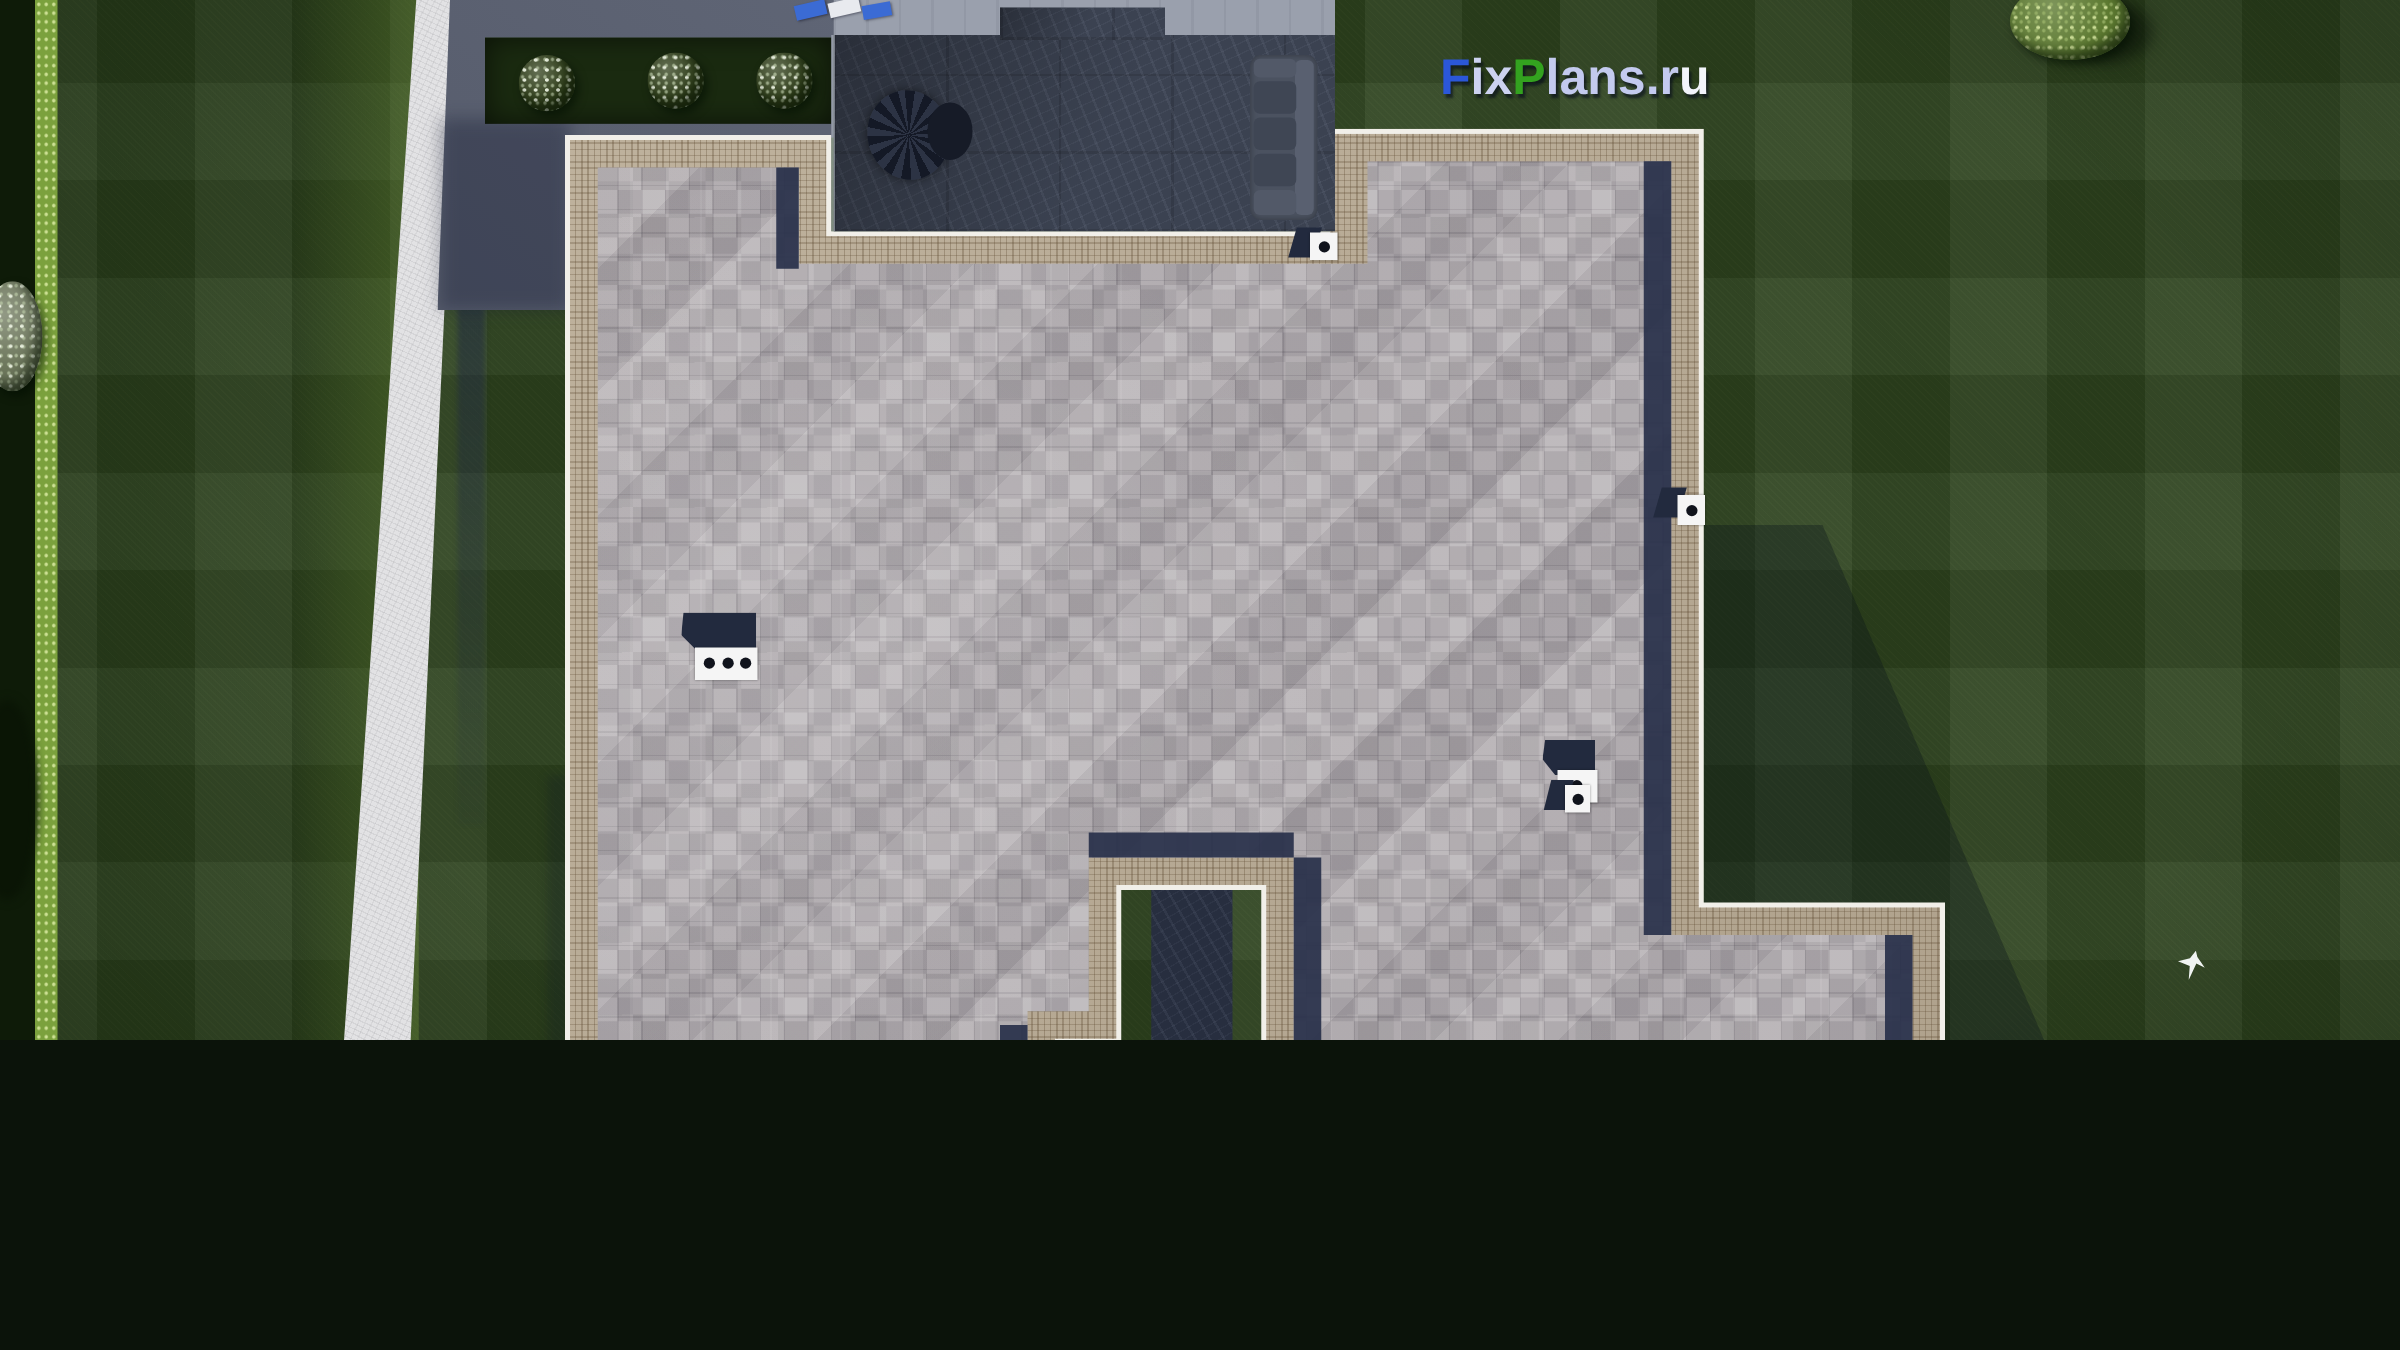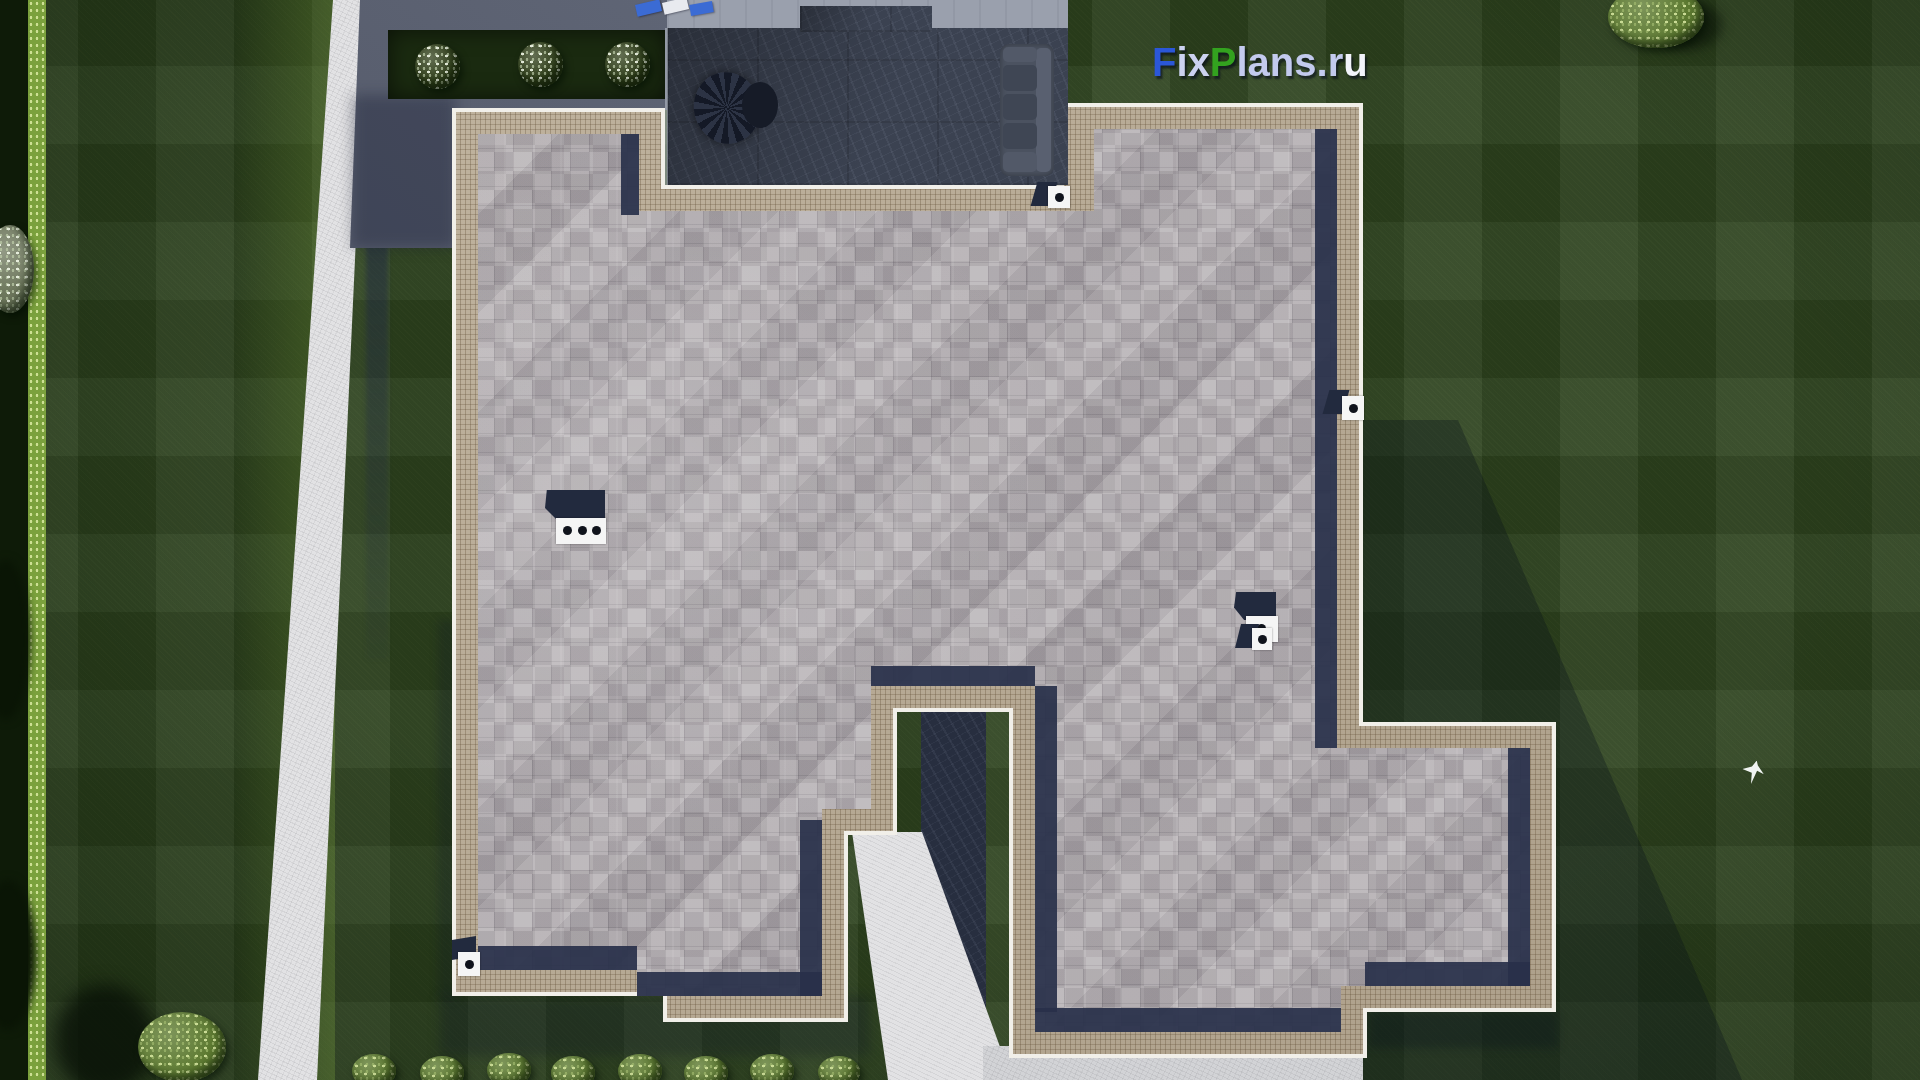--- a/index.html
+++ b/index.html
@@ -1,16 +1,16 @@
 <!DOCTYPE html>
 <html><head>
 <meta charset="utf-8">
 <style>
   html,body{margin:0;padding:0;background:#0b130a;font-family:"Liberation Sans",sans-serif;}
-  #stage{position:relative;width:1920px;height:1080px;overflow:hidden;}
+  #stage{position:relative;width:1920px;height:832px;overflow:hidden;}
   .abs{position:absolute;}
   .noint{pointer-events:none;}
 
   
   .lawn{left:0;top:0;width:1920px;height:1080px;background-color:#2c411d;
     background-image:
       repeating-linear-gradient(90deg, rgba(255,255,255,.045) 0 78px, rgba(0,0,0,.055) 78px 156px),
       repeating-linear-gradient(0deg, rgba(255,255,255,.035) 0 78px, rgba(0,0,0,.05) 78px 156px),
       repeating-linear-gradient(45deg, rgba(214,235,160,.022) 0 1px, transparent 1px 4px);}
   .lawn-vignette{left:0;top:0;width:1920px;height:1080px;

